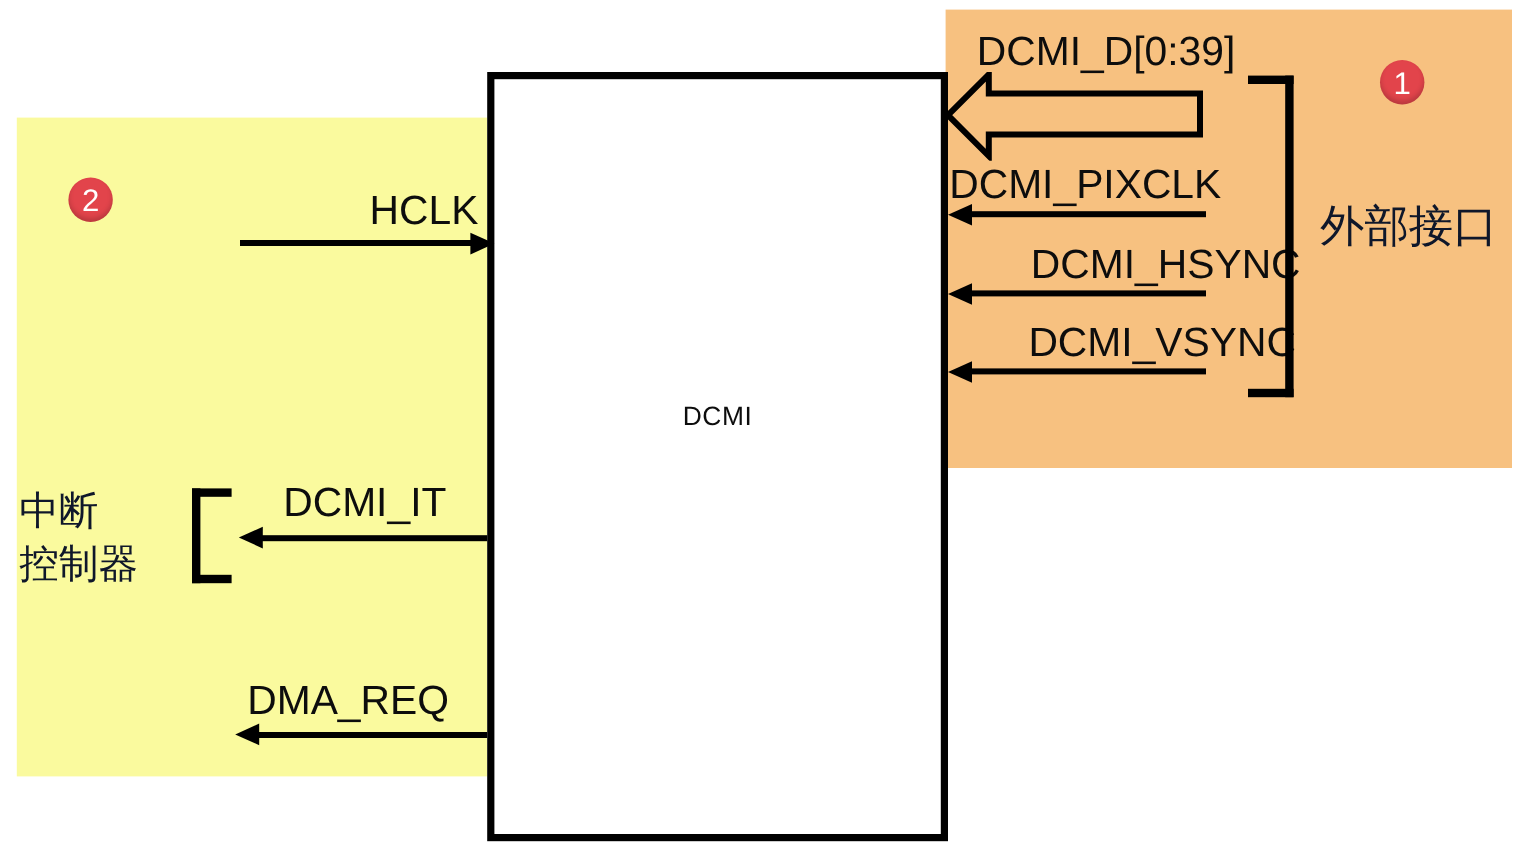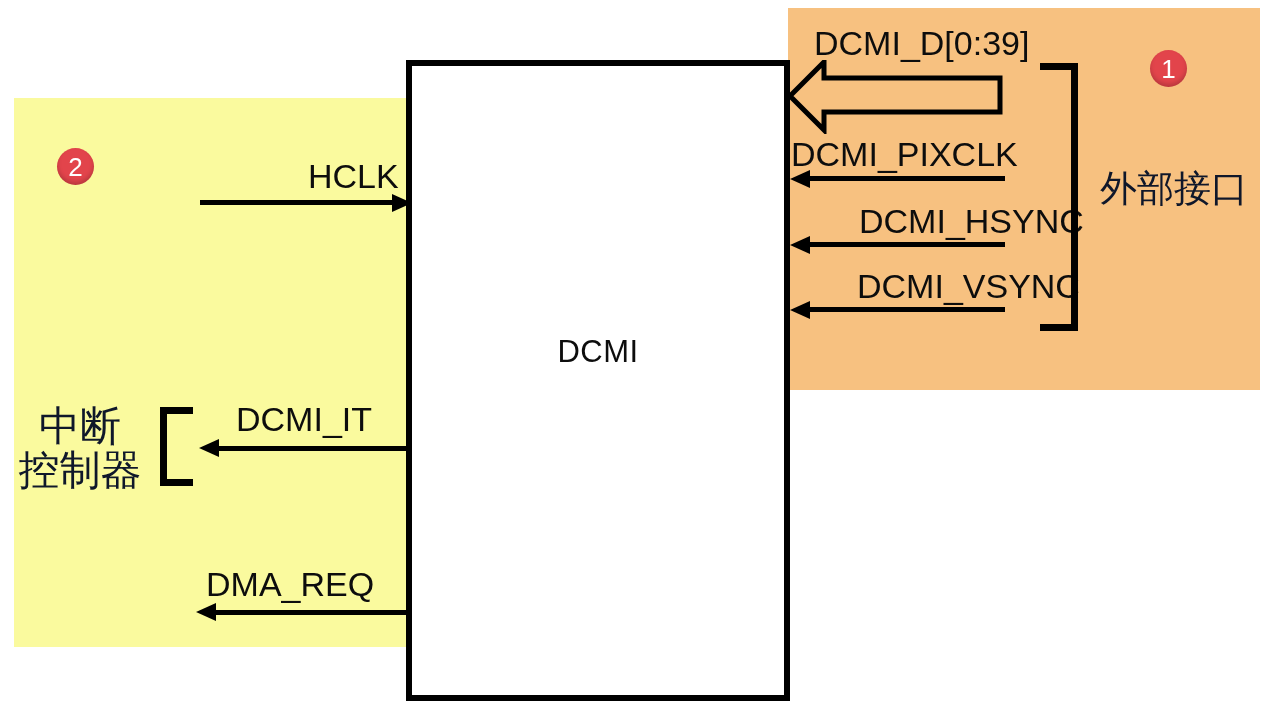--- a/index.html
+++ b/index.html
@@ -10,21 +10,21 @@
   .region{position:absolute;z-index:1;}
   .region-yellow{left:14px;top:98px;width:392px;height:549px;background:#FAFA9E;}
   .region-orange{left:788px;top:8px;width:472px;height:382px;background:#F7C180;}
 
   .dcmi-box{
     position:absolute;z-index:2;left:406px;top:60px;width:384px;height:641px;
     background:#ffffff;border:6px solid #000;box-sizing:border-box;
   }
   .dcmi-label{
     position:absolute;z-index:3;left:406px;top:336px;width:384px;text-align:center;
-    font-size:31px;line-height:1;letter-spacing:0.5px;
+    font-size:22px;line-height:1;letter-spacing:0.5px;
   }
 
   .sig{position:absolute;z-index:3;font-size:34px;line-height:1;white-space:nowrap;}
 
   .hline{position:absolute;z-index:3;height:5px;background:#000;}
   .ahead-left{position:absolute;z-index:3;width:0;height:0;
     border-top:9px solid transparent;border-bottom:9px solid transparent;border-right:20px solid #000;}
   .ahead-right{position:absolute;z-index:3;width:0;height:0;
     border-top:9px solid transparent;border-bottom:9px solid transparent;border-left:20px solid #000;}
 
@@ -38,21 +38,21 @@
   .marker{
     position:absolute;z-index:4;width:37px;height:37px;border-radius:50%;
     background:#E2444B;box-shadow:inset 0 -3px 4px rgba(0,0,0,0.18);
     color:#ffffff;font-size:26px;display:flex;align-items:center;justify-content:center;line-height:1;
   }
   .marker-1{left:1150px;top:50px;}
   .marker-2{left:57px;top:148px;}
 
   .cjk{font-family:"DejaVu Serif","Liberation Serif",serif;color:#0f172a;}
   .intc-label{position:absolute;z-index:3;left:16px;top:404px;width:128px;
-    text-align:center;font-size:41px;line-height:44px;}
+    text-align:left;font-size:33px;line-height:44px;}
   .ext-label{position:absolute;z-index:3;left:1100px;top:170px;font-size:37px;line-height:1;white-space:nowrap;}
 </style>
 </head>
 <body>
 
 <div class="stage">
 
   <div class="region region-yellow"></div>
   <div class="region region-orange"></div>
 

